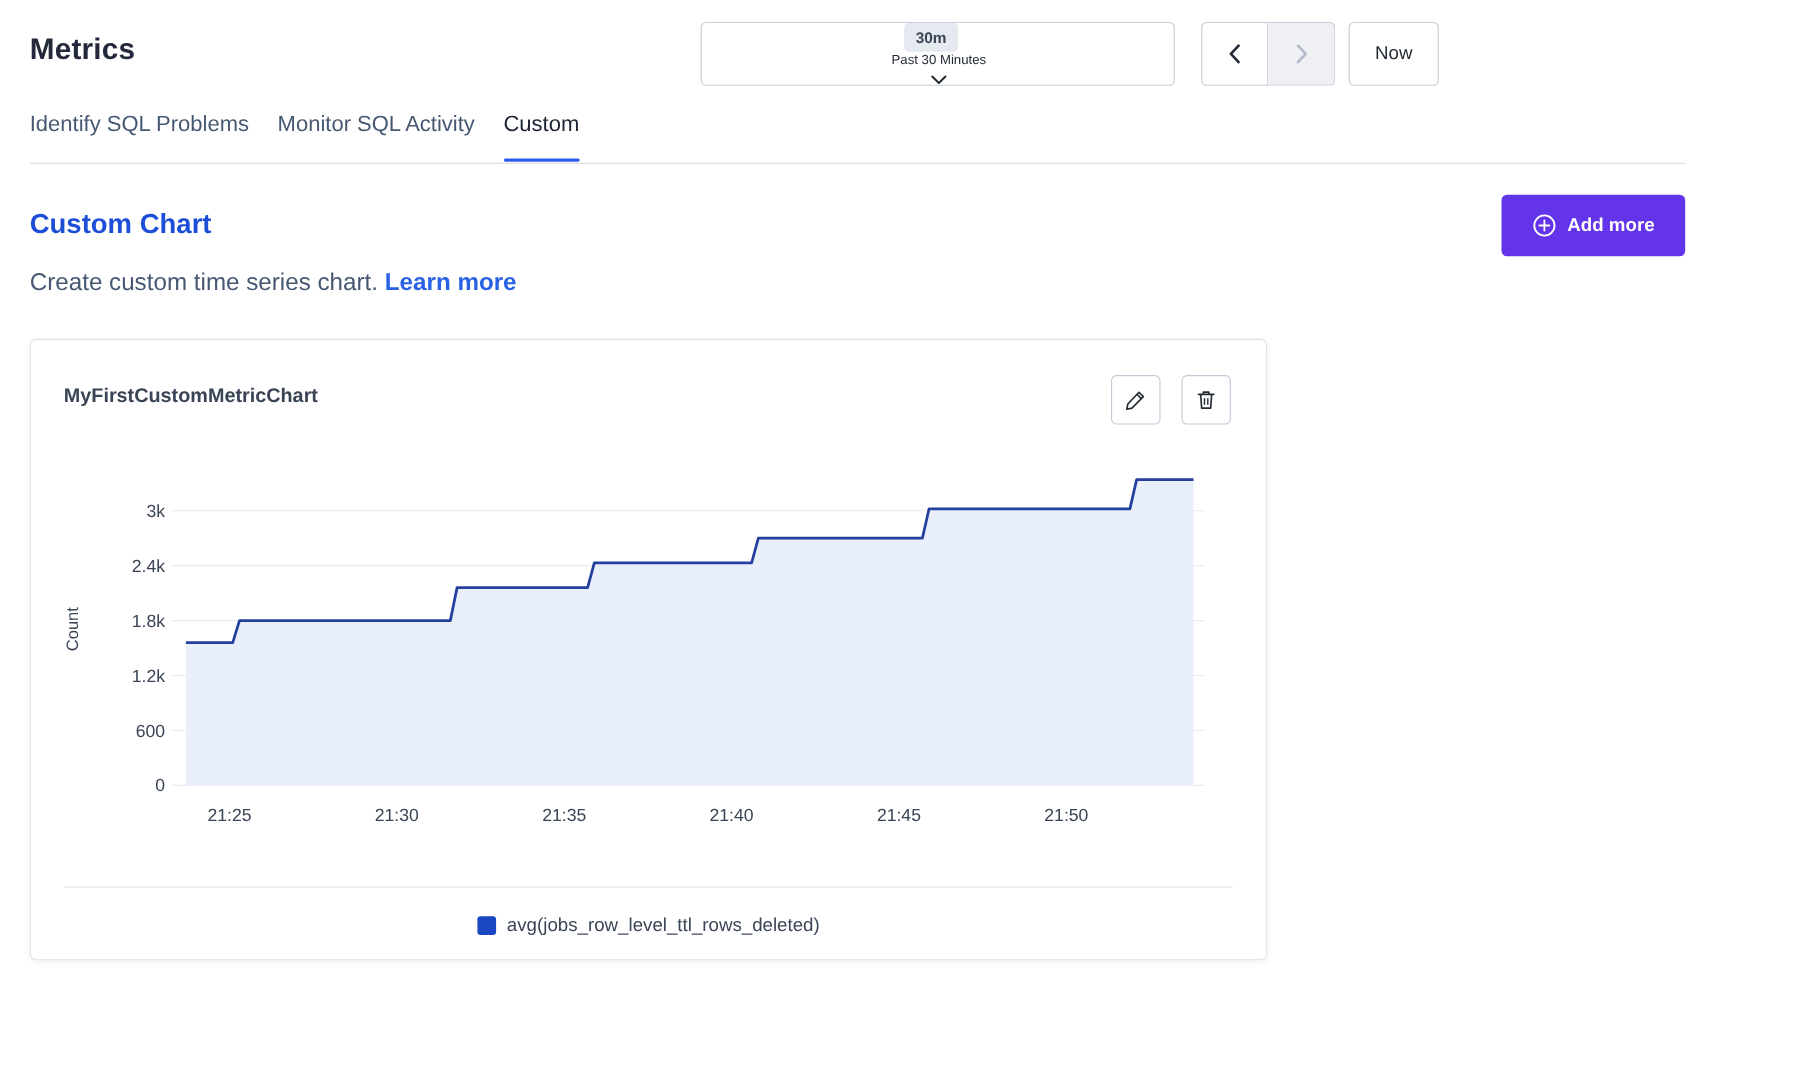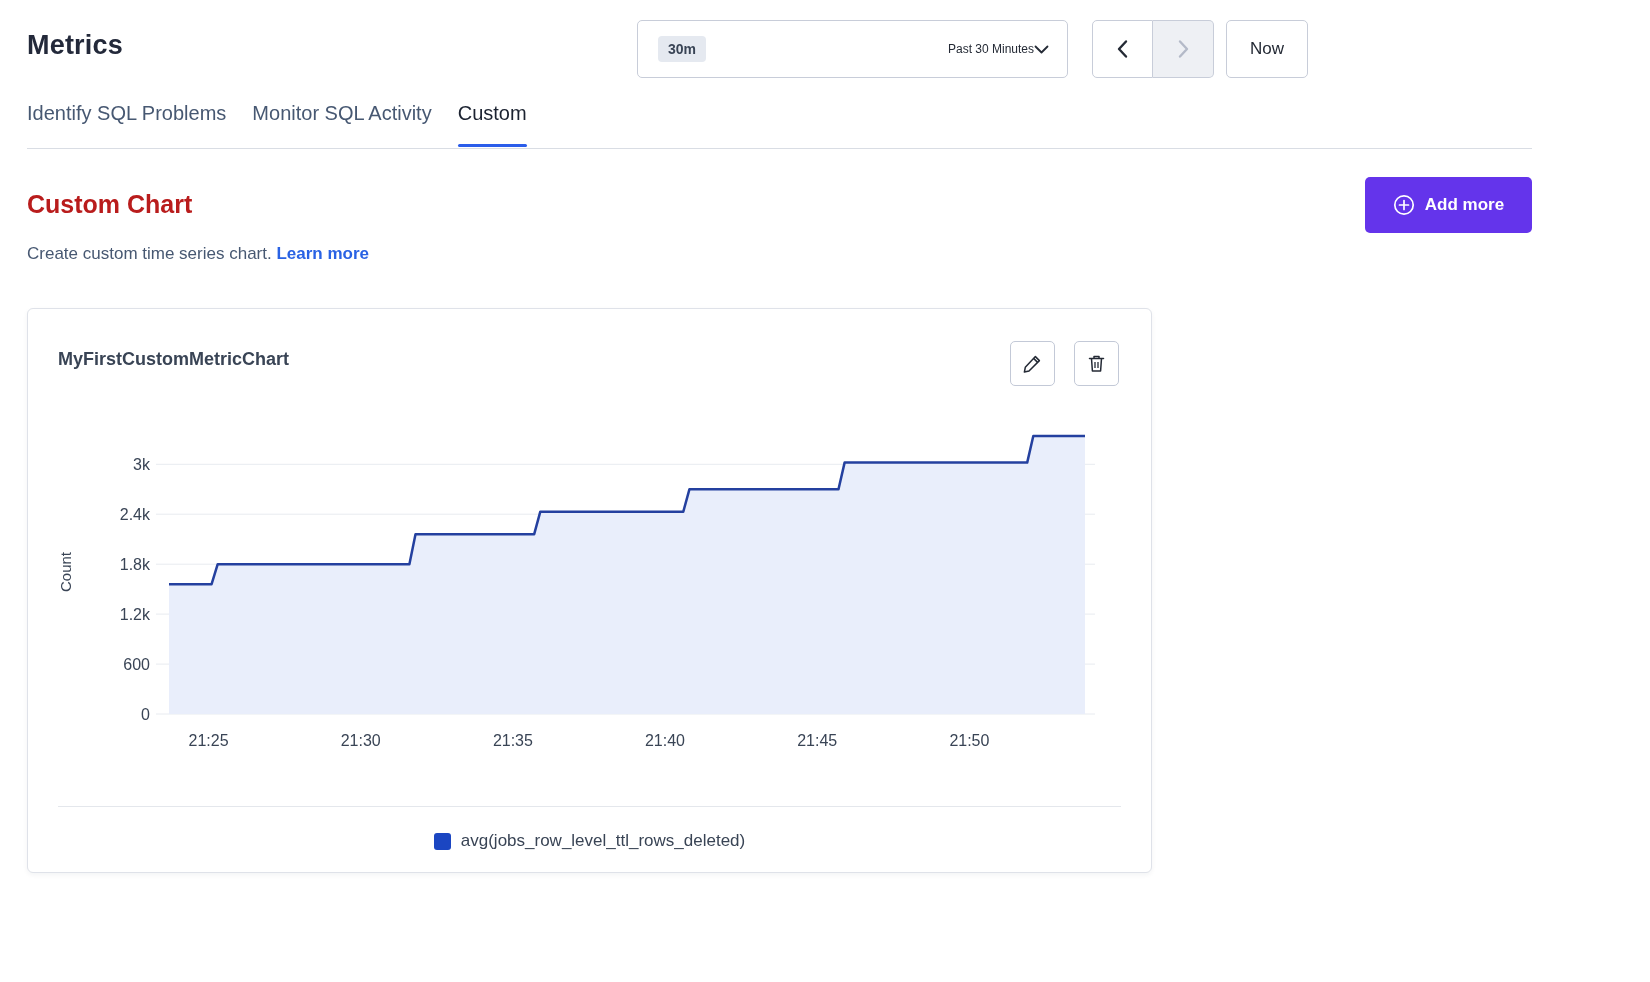--- a/index.html
+++ b/index.html
@@ -4,21 +4,21 @@
 <style>
   * { margin:0; padding:0; box-sizing:border-box; }
   html,body { width:1650px; height:982px; background:#ffffff; overflow:hidden;
               font-family:"Liberation Sans","DejaVu Sans",sans-serif; color:#242a35; }
   .abs { position:absolute;text-align:right; }
 
   
   .page-title { left:27px; top:30px; font-size:27px; font-weight:700; color:#23293a; letter-spacing:.2px; }
 
   .time-select { left:637px; top:20px; width:431px; height:58px; border:1px solid #c8cdd9; border-radius:5px;
-                 display:flex; align-items:center; padding:0 18px 0 20px; cursor:pointer; background:#fff; }
+                 display:flex; align-items:center; padding:0 18px 0 20px; cursor:pointer; background:#fff;flex-direction:column; }
   .range-badge { background:#e5e9f0; color:#394455; font-size:14px; font-weight:700; padding:5px 10px;
                  border-radius:4px; margin-right:14px; }
   .range-label { font-size:12px; font-weight:500; color:#242a35; flex:1; }
 
   .nav-group { left:1092px; top:20px; display:flex; }
   .nav-btn { width:61px; height:58px; display:flex; align-items:center; justify-content:center;
              border:1px solid #c8cdd9; background:#fff; cursor:pointer; }
   .nav-btn.prev { border-radius:5px 0 0 5px; }
   .nav-btn.next { border-radius:0 5px 5px 0; border-left:none; background:#eef0f4; cursor:default; }
   .now-btn { left:1226px; top:20px; width:82px; height:58px; border:1px solid #c8cdd9; border-radius:5px;
@@ -26,22 +26,22 @@
 
   
   .tabs-row { left:27px; top:102px; display:flex; gap:26px; }
   .tab { font-size:20px; color:#475872; padding:0 0 21px; position:relative; cursor:pointer; }
   .tab.active { color:#1b2230; }
   .tab.active::after { content:""; position:absolute; left:0; right:0; bottom:-1px; height:3px;
                        background:#2b5dea; border-radius:2px; }
   .tabs-divider { left:27px; top:148px; width:1505px; height:1px; background:#d9dde4; }
 
   
-  .section-title { left:27px; top:190px; font-size:25px; font-weight:700; color:#b91c1c; }
-  .section-desc { left:27px; top:244px; font-size:17px; color:#475872; }
+  .section-title { left:27px; top:190px; font-size:25px; font-weight:700; color:#1d4ed8; }
+  .section-desc { left:27px; top:244px; font-size:22px; color:#475872; }
   .learn-more { color:#2962e4; font-weight:600; text-decoration:none; cursor:pointer; }
 
   .add-chart-btn { left:1365px; top:177px; width:167px; height:56px; border:none; border-radius:5px;
                    background:#6434eb; color:#fff; font-size:17px; font-weight:600;
                    display:flex; align-items:center; justify-content:center; gap:10px; cursor:pointer;
                    font-family:inherit; }
 
   
   .chart-card { left:27px; top:308px; width:1125px; height:565px; background:#fff;
                 border:1px solid #dfe2e9; border-radius:6px; box-shadow:0 2px 5px rgba(20,30,60,.05); }

